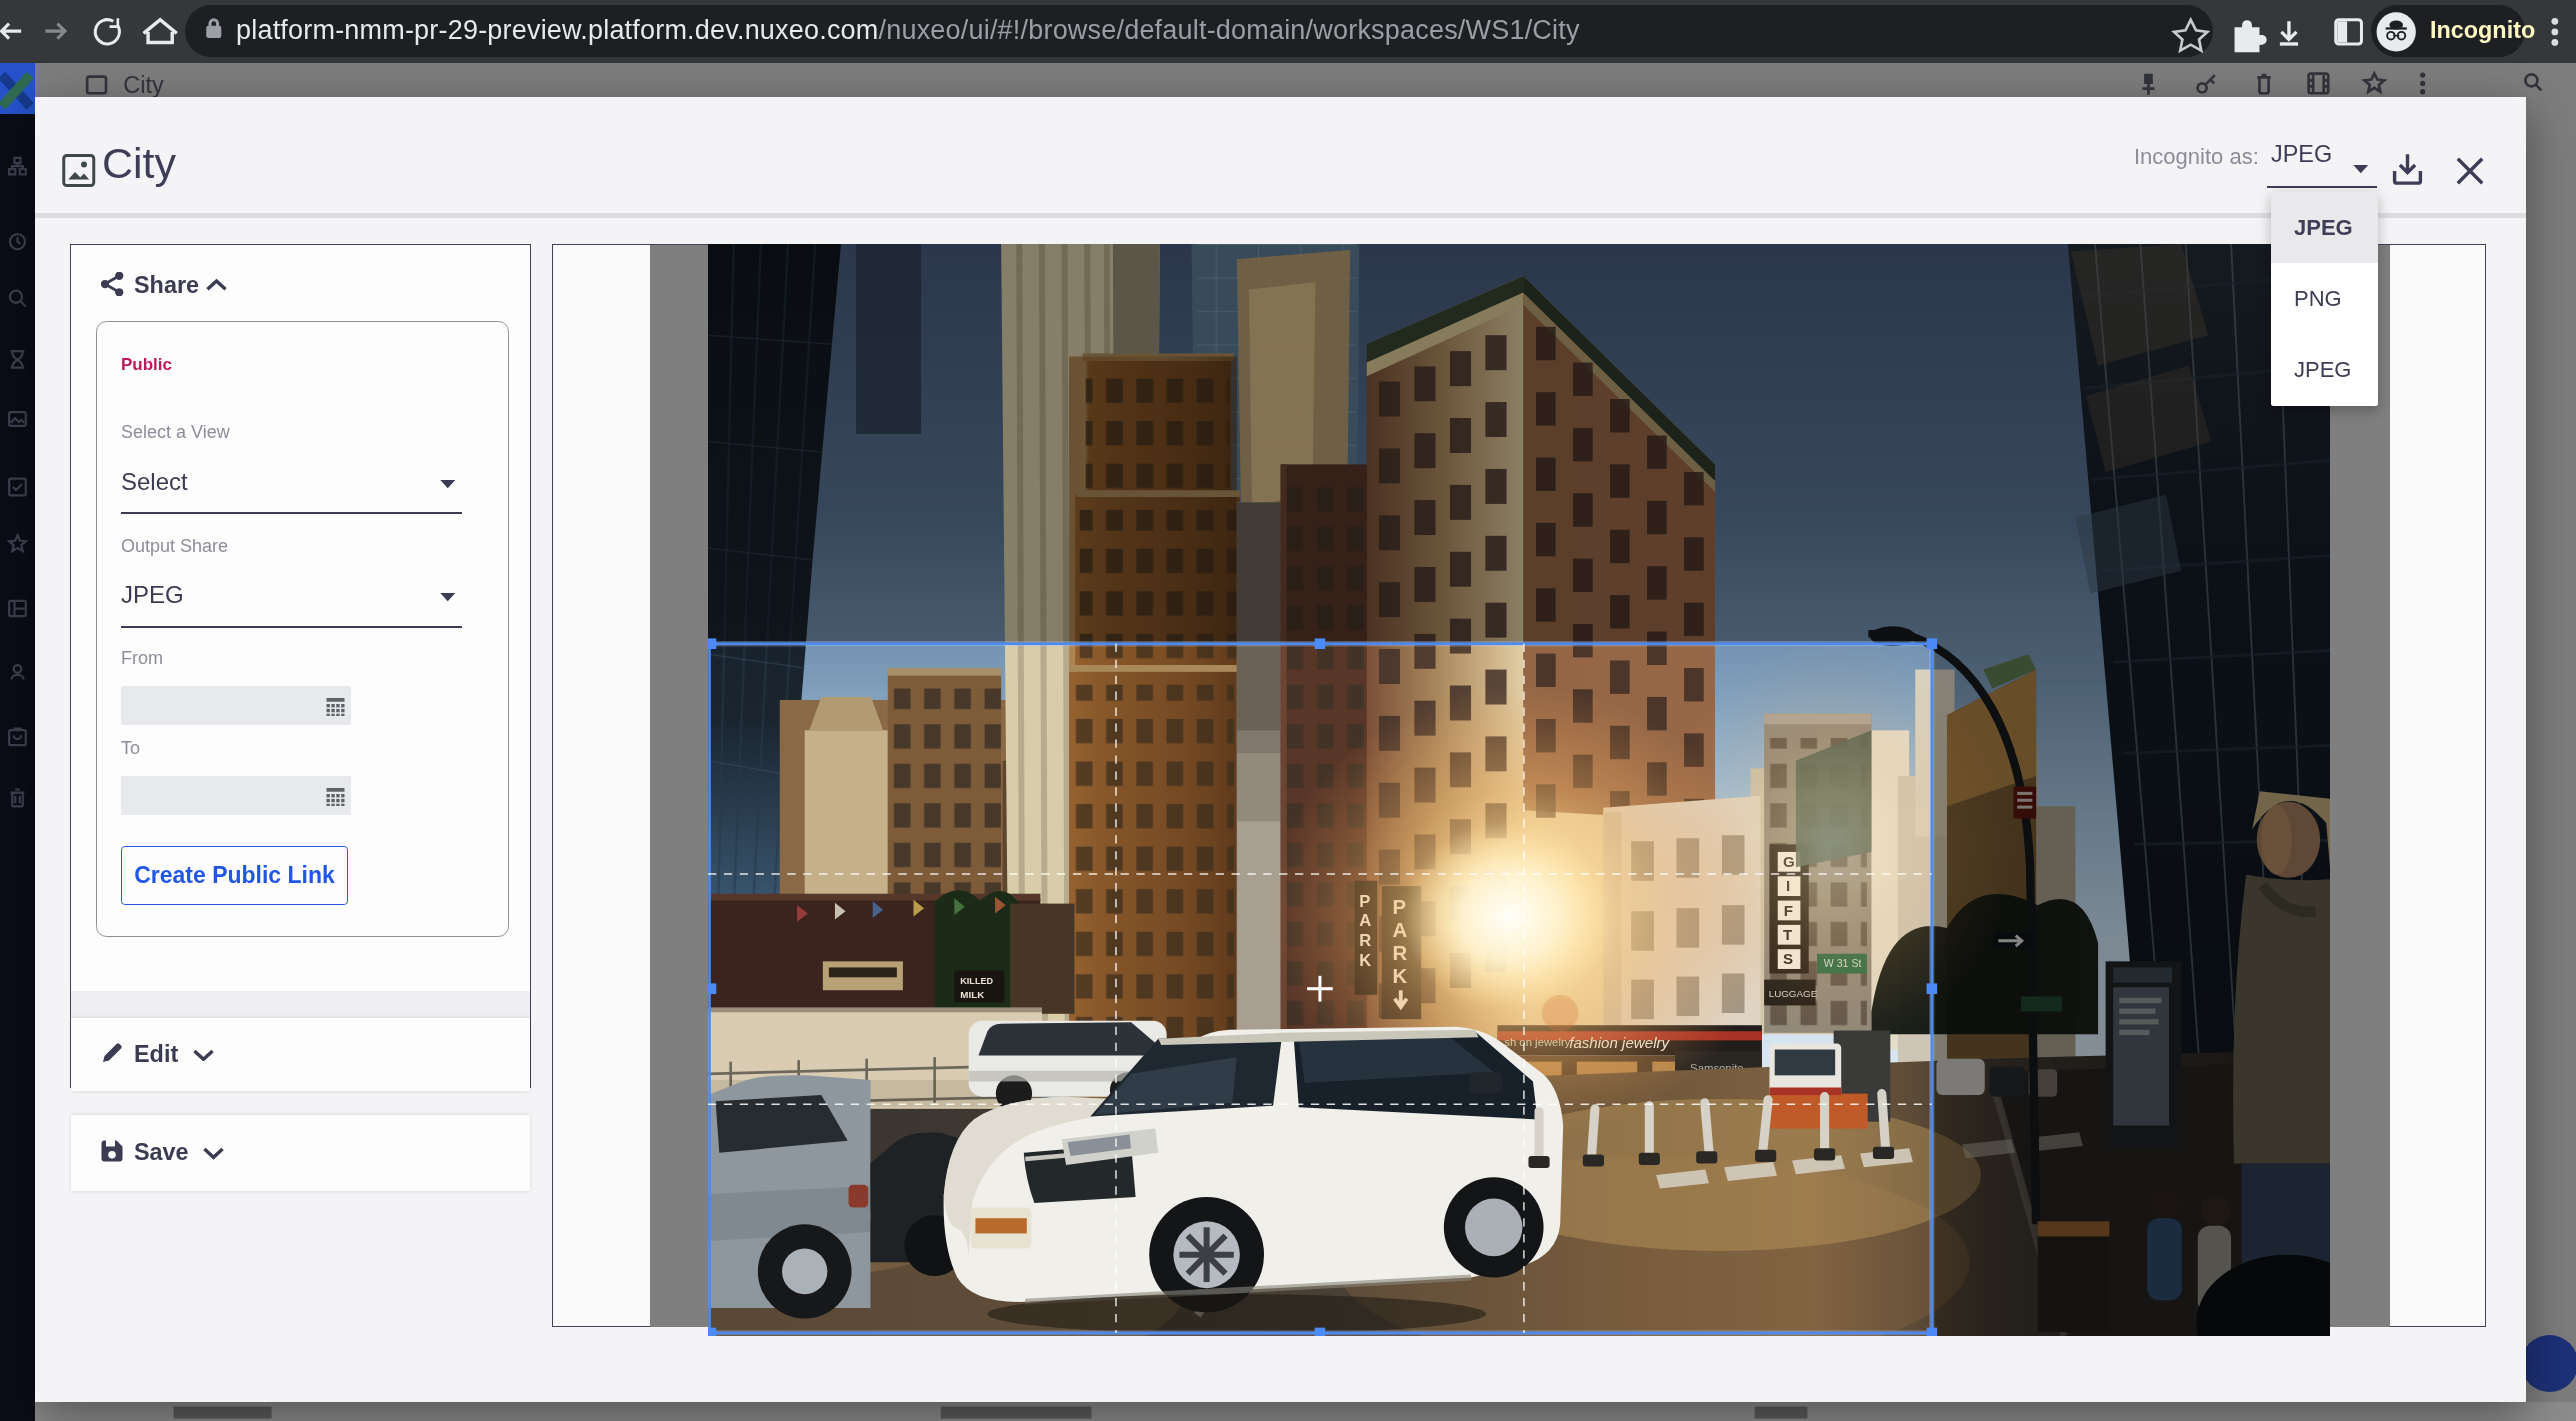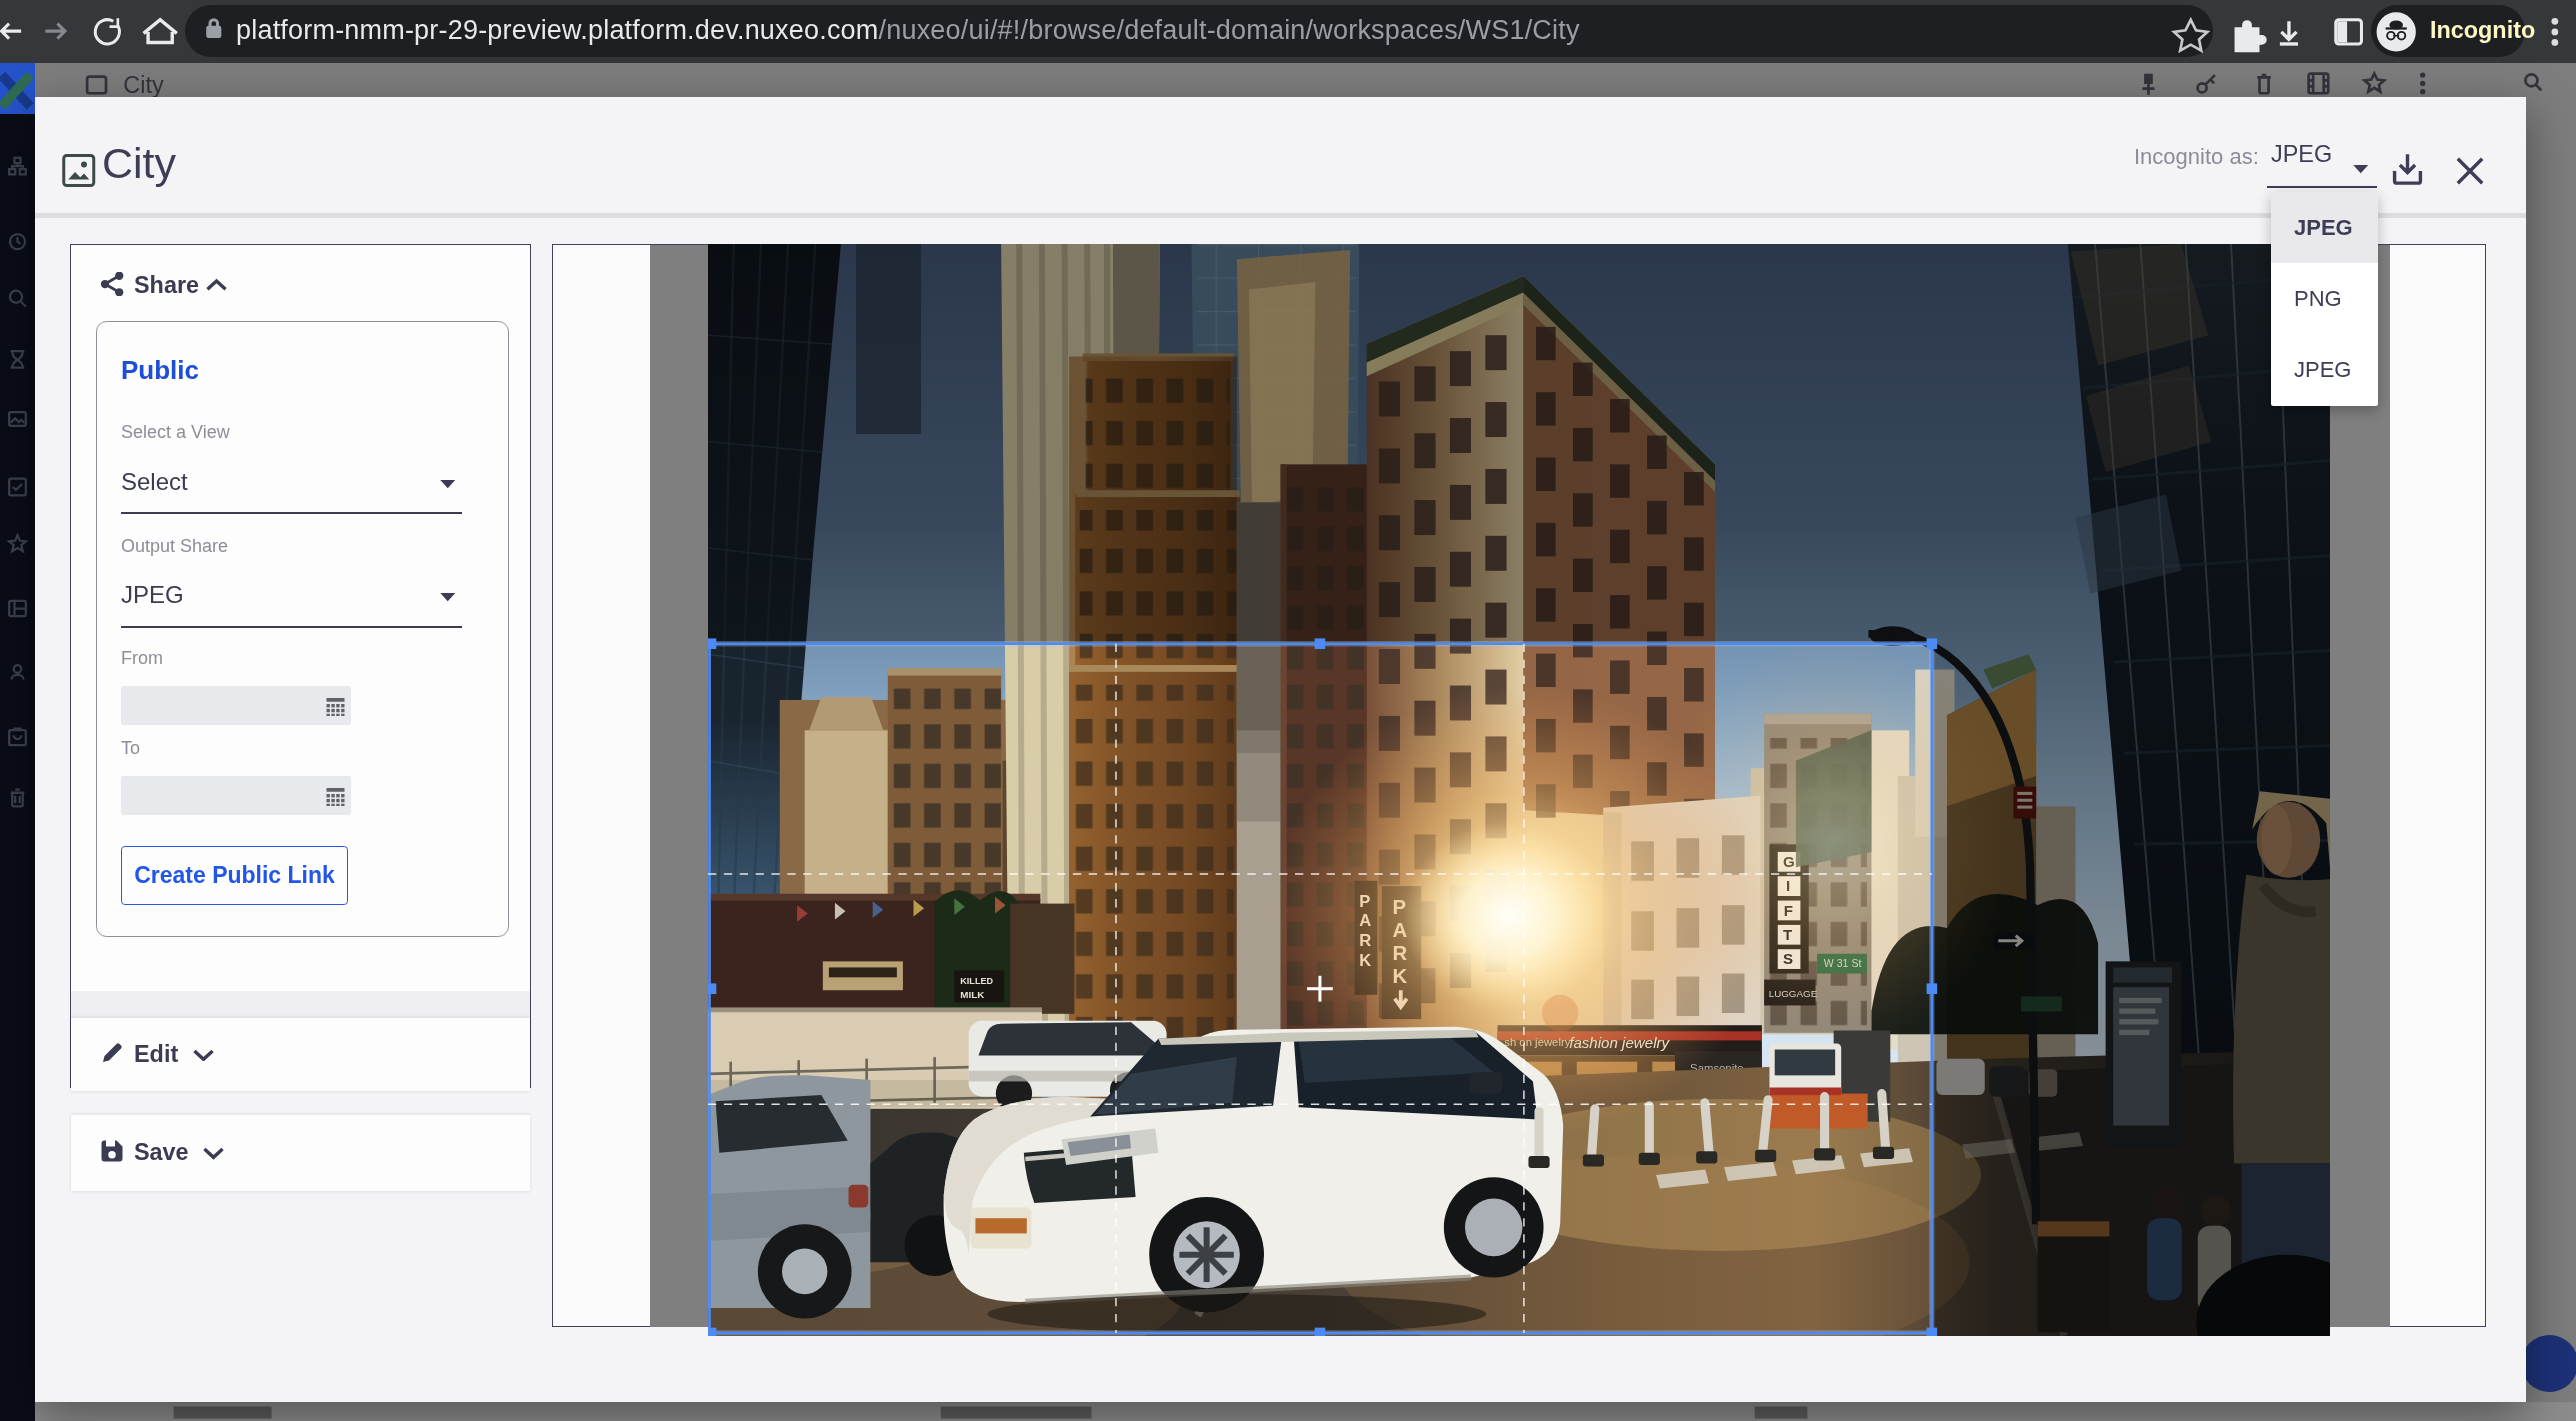--- a/index.html
+++ b/index.html
@@ -255,21 +255,21 @@
           </g>
           <g stroke="#3b3b52" stroke-width="3.5">
             <path d="M5 16 L24 5 M5 16 L24 27"></path>
           </g>
         </svg>
         <div class="abs sechead" style="left:63px; top:27px;">Share</div>
         <svg class="abs" style="left:134px; top:33px;" width="23" height="13.6" viewBox="0 0 30 18">
           <path d="M3 15 L15 4 L27 15" stroke="#3b3b52" stroke-width="4.5" fill="none"></path>
         </svg>
         <div class="abs" id="pubcard">
-          <div class="abs" style="left:24px; top:33px; font-size:26px; font-weight:bold; color:#1d4ed8;">Public</div>
+          <div class="abs" style="left:24px; top:33px; font-size:17px; font-weight:bold; color:#be185d;">Public</div>
           <div class="abs flabel" style="left:24px; top:100px;">Select a View</div>
           <div class="abs fvalue" style="left:24px; top:146px;">Select</div>
           <svg class="abs" style="left:340px; top:155px;" width="23" height="15" viewBox="0 0 30 20">
             <path d="M4 4 L14 15 L24 4 Z" fill="#3b3b52"></path>
           </svg>
           <div class="funder" style="top:190px;"></div>
           <div class="abs flabel" style="left:24px; top:214px;">Output Share</div>
           <div class="abs fvalue" style="left:24px; top:259px;">JPEG</div>
           <svg class="abs" style="left:340px; top:268px;" width="23" height="15" viewBox="0 0 30 20">
             <path d="M4 4 L14 15 L24 4 Z" fill="#3b3b52"></path>

